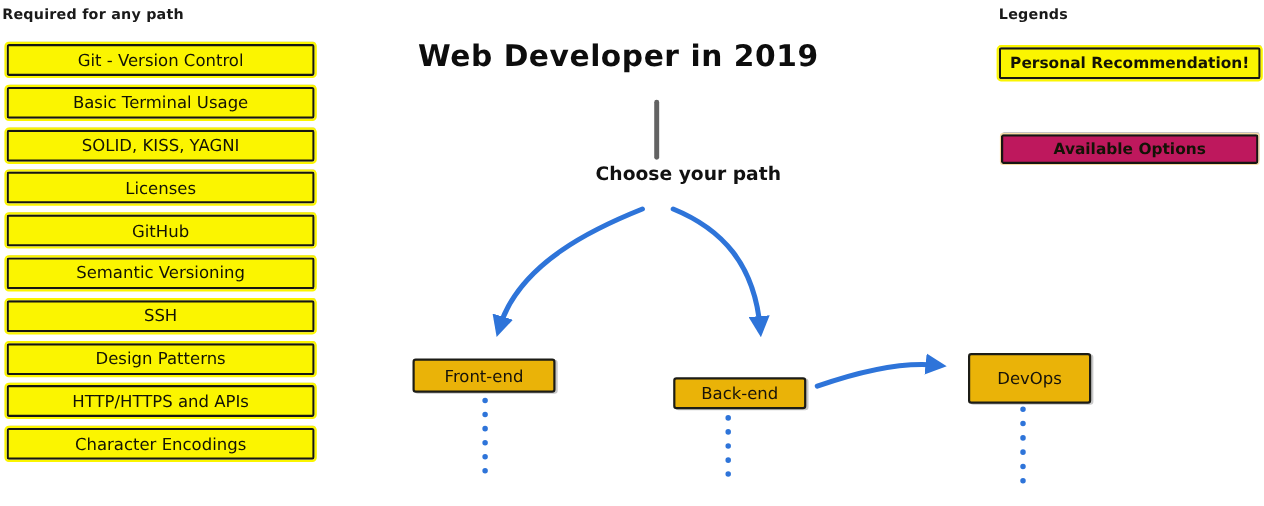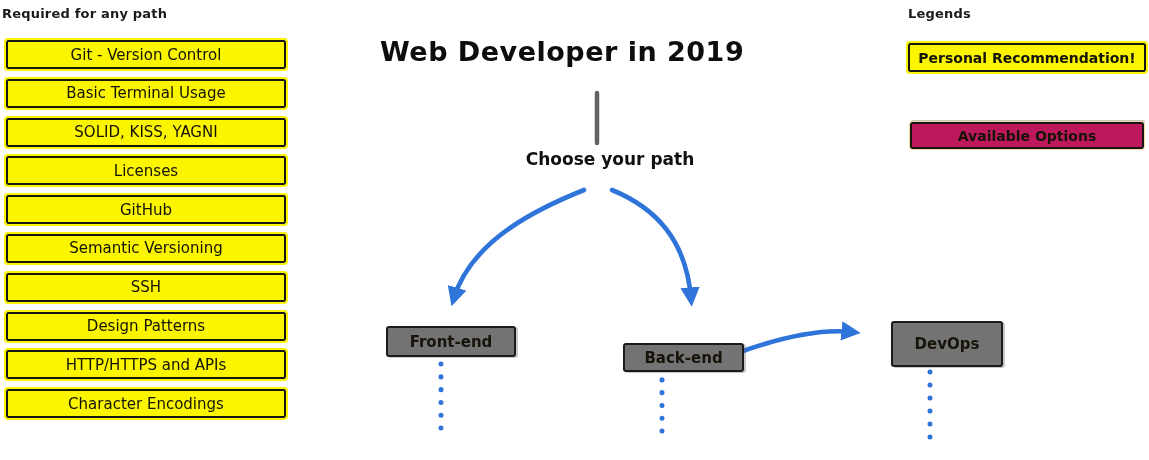--- a/index.html
+++ b/index.html
@@ -53,39 +53,38 @@
     font-size: 27px;
     font-weight: 800;
     color: #0d0d0d;
     letter-spacing: 0.5px;
   }
   .choose-label {
     position: absolute;
     left: 510px;
     top: 149px;
     width: 200px;
-    text-align: center;
+    text-align: right;
     font-size: 17px;
     font-weight: 800;
     color: #111111;
   }
   
   .option-box {
     position: absolute;
-    background: #737373;
+    background: #eab308;
     border: 2.5px solid #1c1c16;
     border-radius: 3px;
     display: flex;
     align-items: center;
     justify-content: center;
     font-size: 15px;
-    font-weight: 700;
+    font-weight: 400;
     color: #17130a;
     box-shadow: 2px 1px 0 rgba(100,100,100,0.35);
-    margin-left: 11px;
   }
   #opt-frontend { left: 375px; top: 326px; width: 130px; height: 31px; }
   #opt-backend  { left: 612px; top: 343px; width: 121px; height: 29px; }
   #opt-devops   { left: 880px; top: 321px; width: 112px; height: 46px; }
   
   .legend-box {
     position: absolute;
     border: 2.5px solid #161612;
     border-radius: 2px;
     display: flex;

